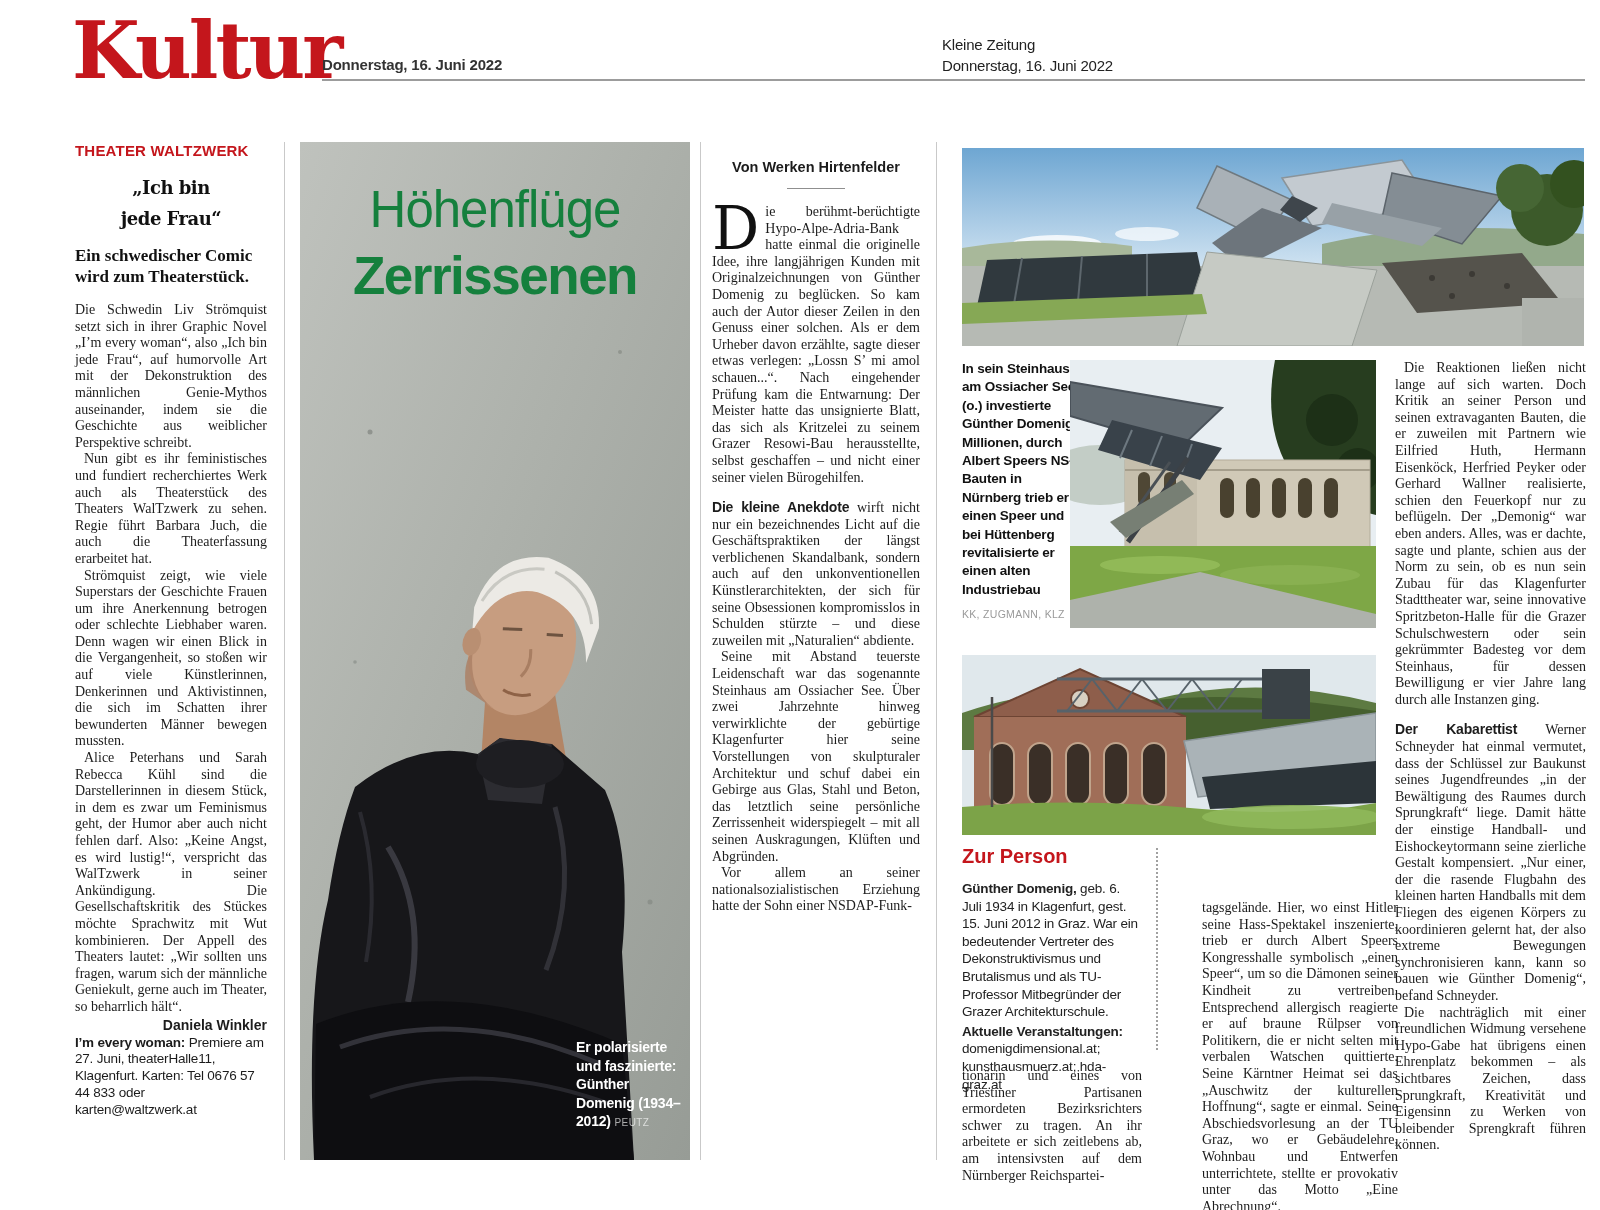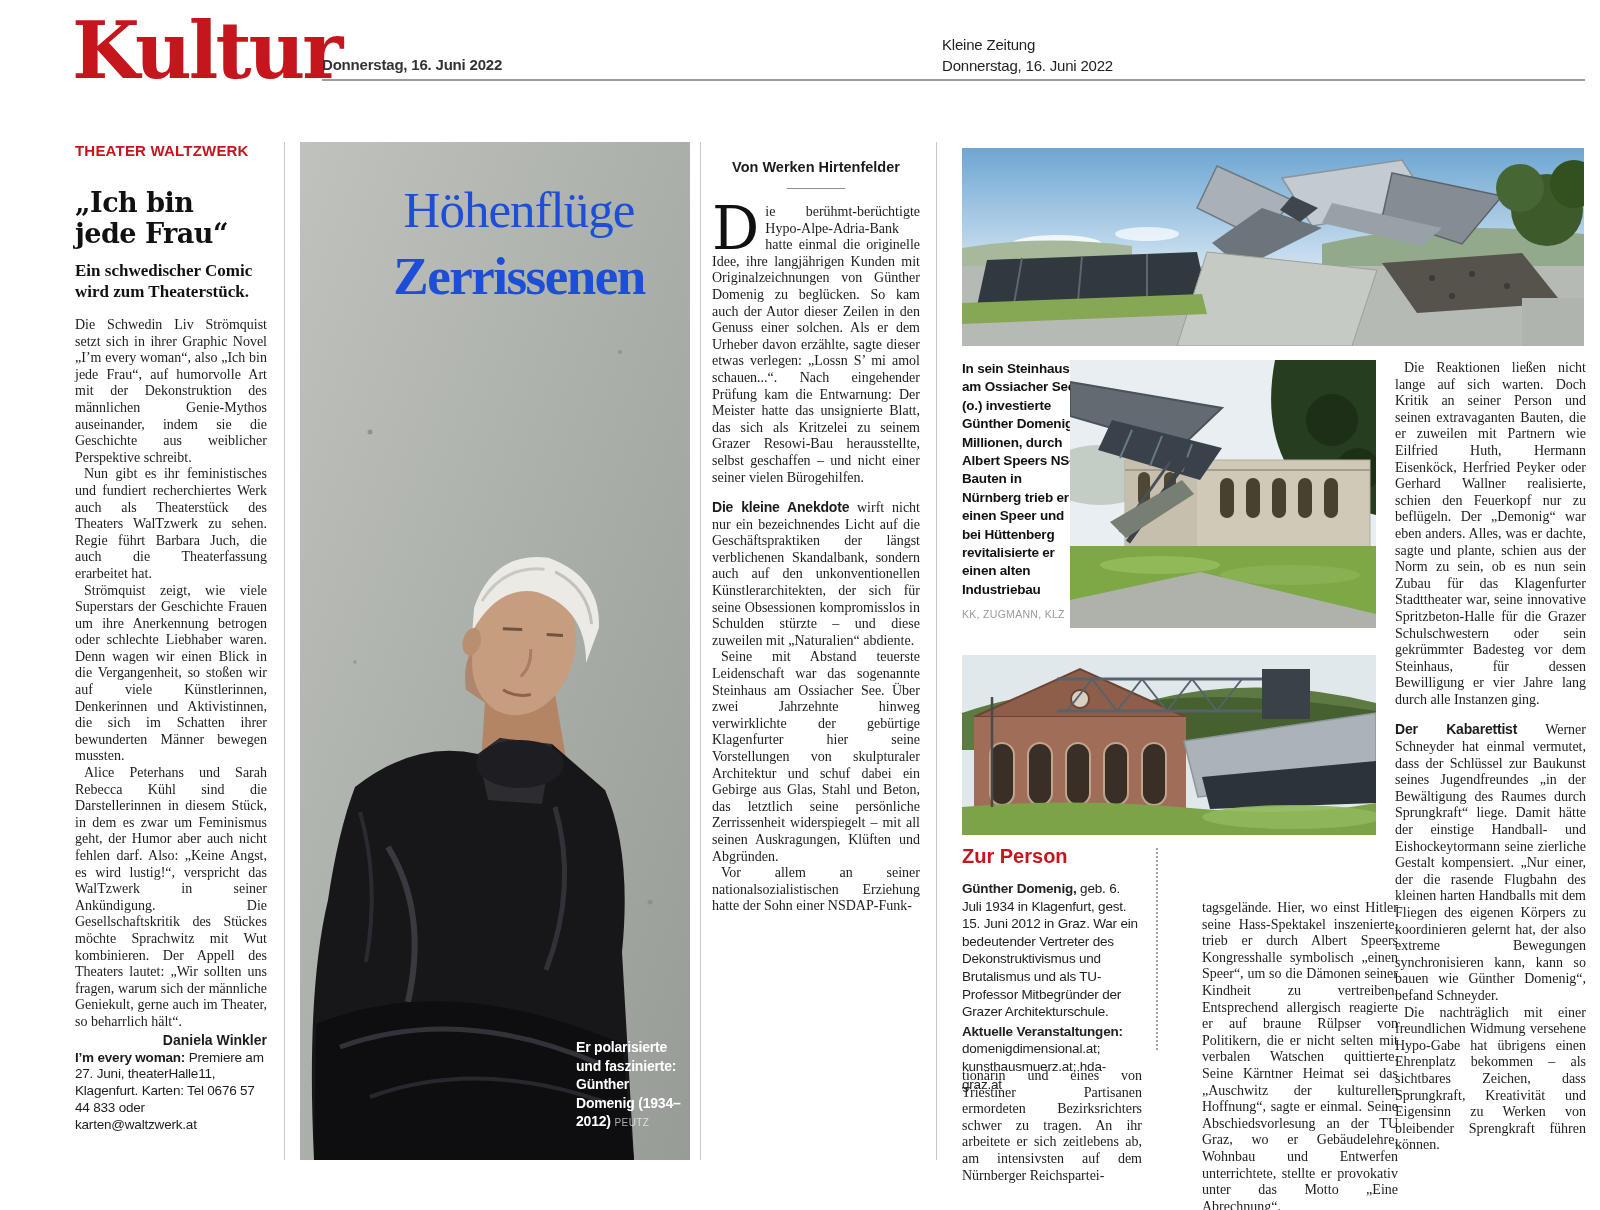--- a/index.html
+++ b/index.html
@@ -23,35 +23,35 @@
           border-left:2px dotted #a0a0a0; }
   .body-text { font-size:14px; line-height:16.6px; text-align:justify; hyphens:auto;
           -webkit-hyphens:auto; overflow-wrap:break-word; color:#1c1c1c; }
   .body-text p.indent { text-indent:9px; }
   .lead-sans { font-family:"Liberation Sans", sans-serif; font-weight:bold; letter-spacing:-0.2px; }
 
   
   .col1 { position:absolute; left:75px; top:142px; width:192px; }
   .kicker { font-family:"Liberation Sans", sans-serif; font-weight:bold; font-size:15px;
           color:#c4161c; letter-spacing:0.2px; }
-  .headline { margin-top:28px; font-family:"DejaVu Serif", serif; font-weight:bold;
-          font-size:27px; line-height:31px; letter-spacing:-0.5px; color:#111; }
+  .headline { margin-top:13px; font-family:"DejaVu Serif", serif; font-weight:bold;
+          font-size:18px; line-height:31px; letter-spacing:-0.5px; color:#111;text-align:center; }
   .subhead { margin-top:11px; font-family:"Liberation Serif", serif; font-weight:600;
           font-size:17px; line-height:21px; color:#111; }
   .col1 .body-text { margin-top:15px; }
   .author { margin-top:1px; text-align:right; font-family:"Liberation Sans", sans-serif;
           font-weight:bold; font-size:14px; line-height:17px; }
   .info-line { margin-top:1px; font-family:"Liberation Sans", sans-serif; font-size:13.5px;
           line-height:16.8px; letter-spacing:-0.2px; }
 
   
   .photo-main { position:absolute; left:300px; top:142px; width:390px; height:1018px; overflow:hidden; }
   .photo-main svg { position:absolute; inset:0; }
-  .photo-title { position:absolute; top:36px; left:0; width:100%; text-align:center; color:#1d4ed8;
-          font-family:Liberation Serif, serif; z-index:2;margin-left:24px; }
+  .photo-title { position:absolute; top:36px; left:0; width:100%; text-align:center; color:#15803d;
+          font-family:Liberation Sans, sans-serif; z-index:2; }
   .photo-title .l { font-size:51px; line-height:64px; font-weight:normal; letter-spacing:-1px; }
   .photo-title .l3 { font-size:53px; line-height:68px; font-weight:bold; letter-spacing:-1.5px; }
   .photo-caption-main { position:absolute; left:276px; top:896px; width:108px; z-index:2;
           color:#fff; font-family:"Liberation Sans", sans-serif; font-weight:bold;
           font-size:14px; line-height:18.5px; letter-spacing:-0.2px; }
   .credit-inline { font-size:10px; font-weight:normal; color:rgba(255,255,255,0.65); letter-spacing:0.4px; }
 
   
   .col3 { position:absolute; left:712px; top:142px; width:208px; }
   .intro { font-family:"DejaVu Serif", serif; font-size:20px; line-height:23.4px;

